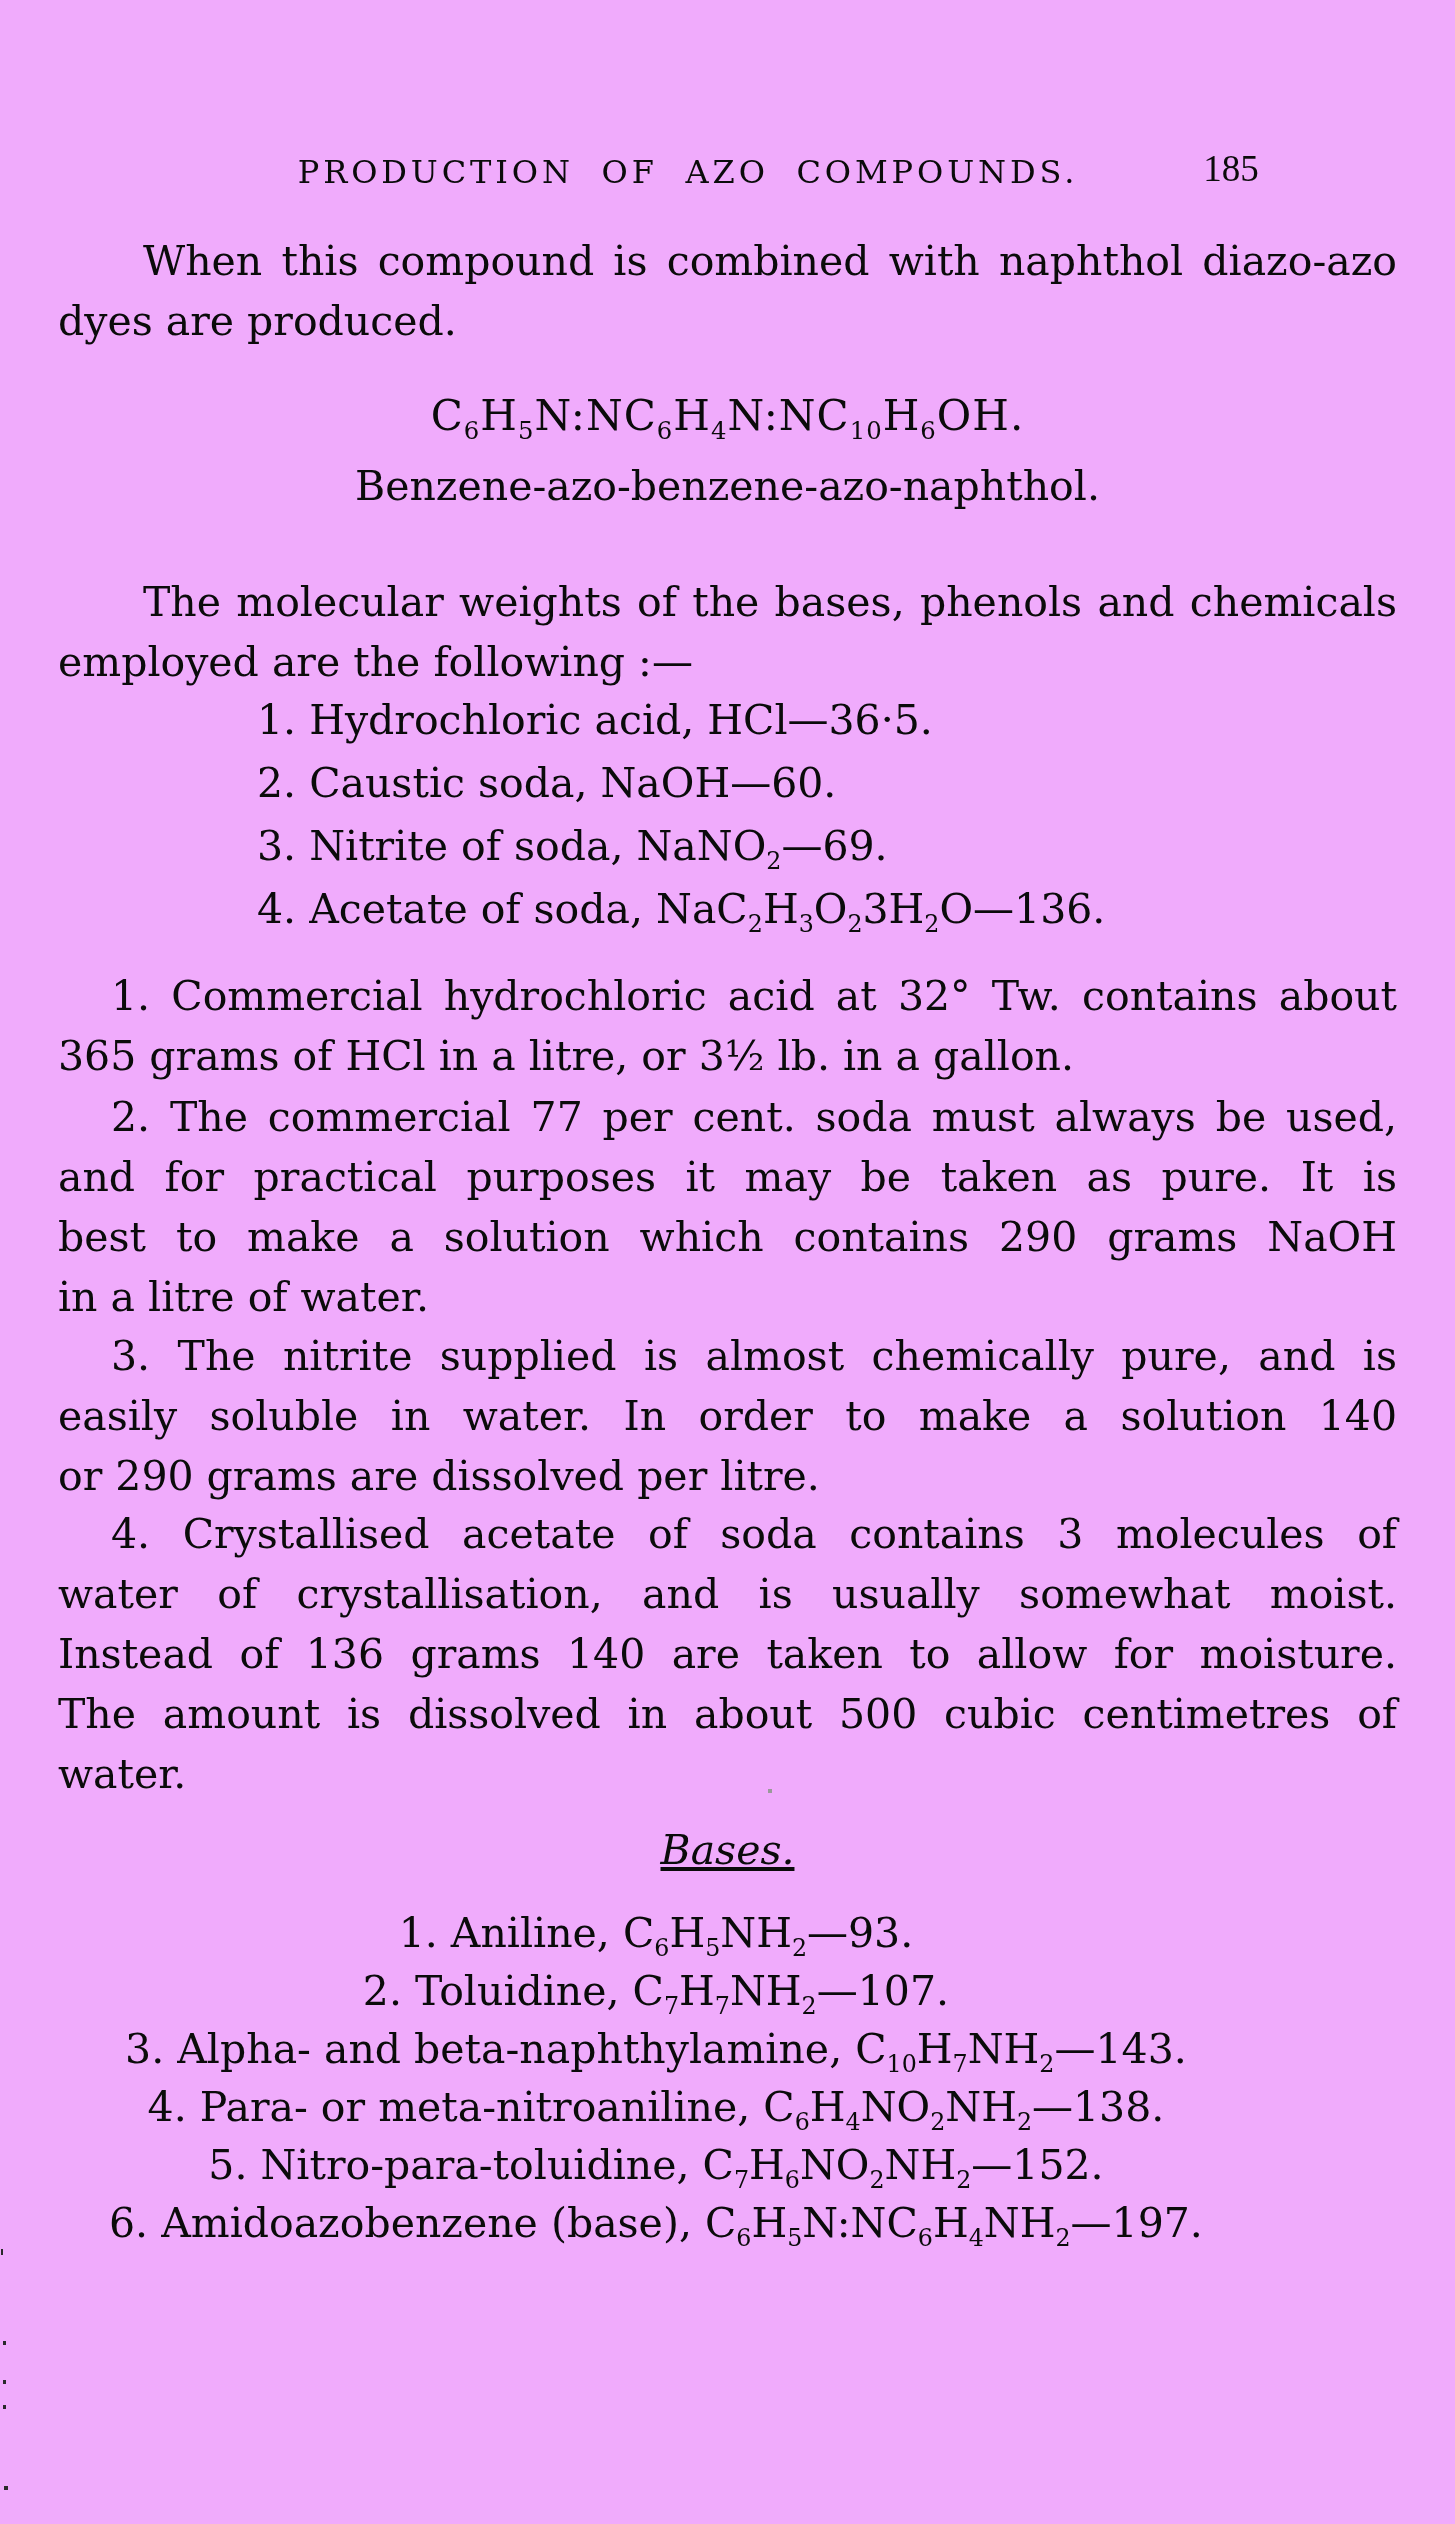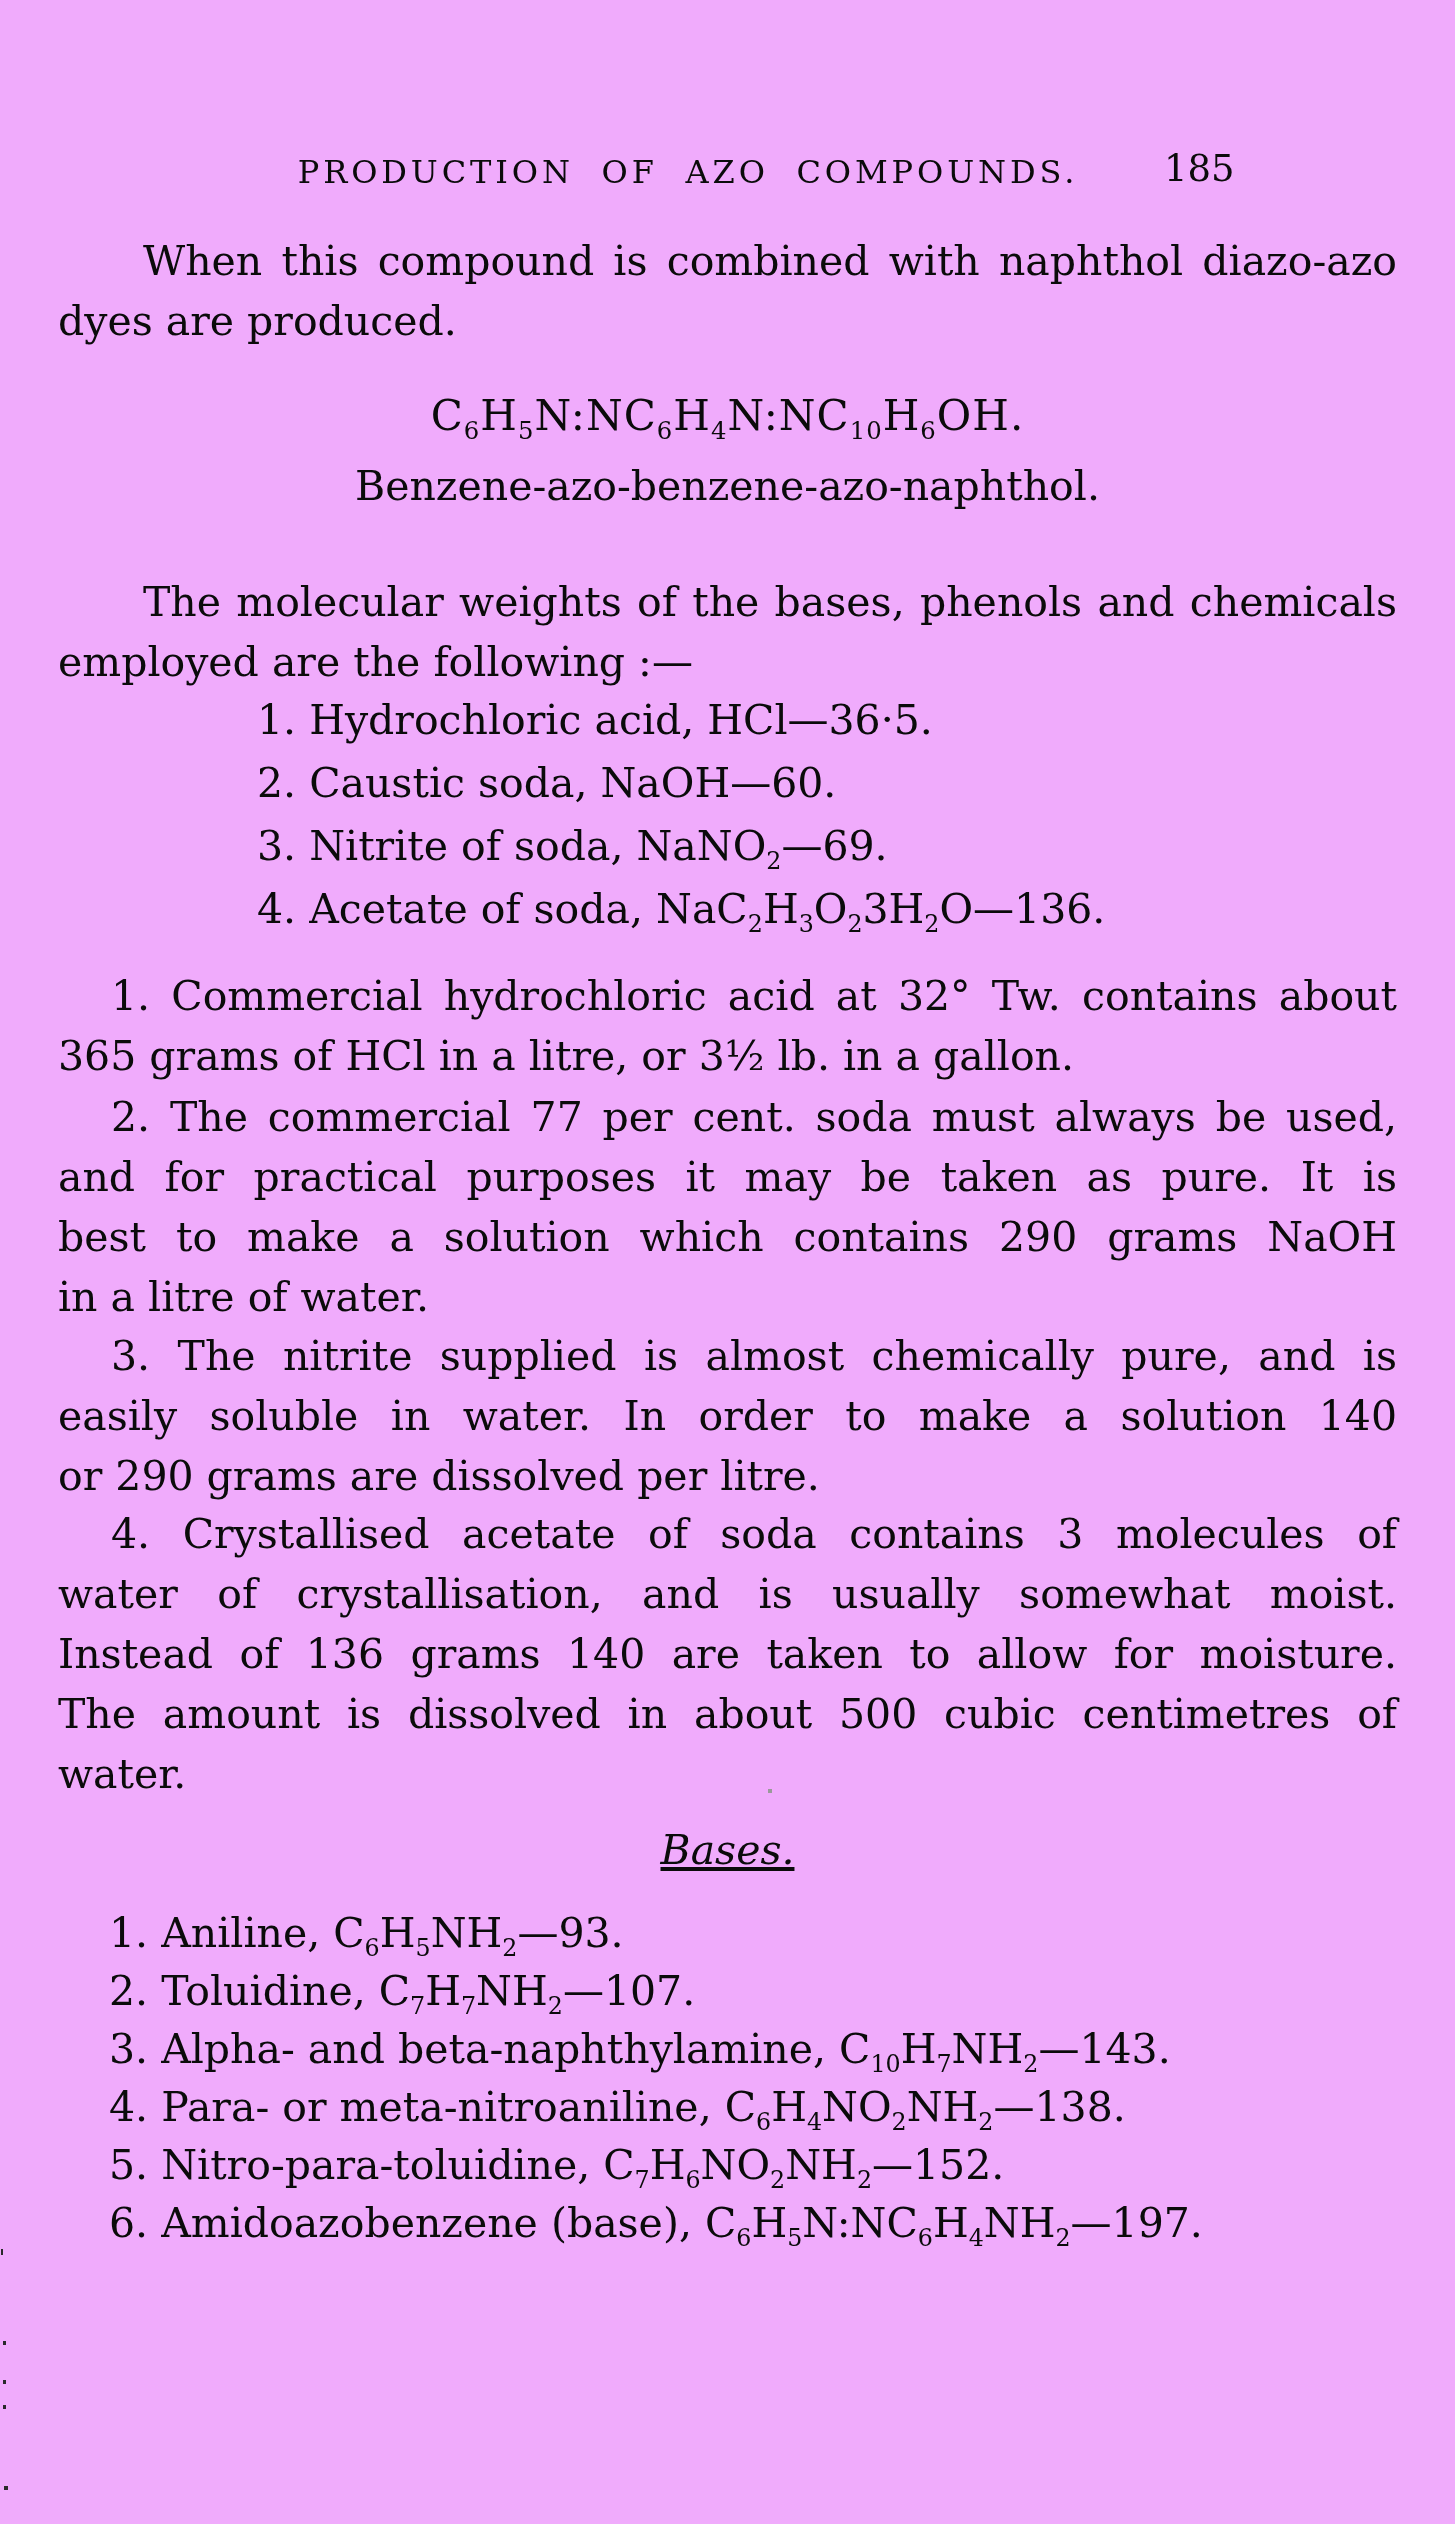--- a/index.html
+++ b/index.html
@@ -23,38 +23,38 @@
   .ind90{text-indent:85px;}
   .ind55{text-indent:53px;}
   sub{font-size:0.58em;line-height:0;}
   .header-title{
     position:absolute;left:0;top:153px;width:1376px;
     text-align:center;
     font-size:32px;letter-spacing:3.9px;word-spacing:13.6px;
   }
   .page-number{
     position:absolute;left:1164px;top:147px;width:134px;
-    text-align:left;font-size:37px;
+    text-align:center;font-size:37px;font-family:Liberation Serif, serif;
   }
   .intro{position:absolute;left:58px;top:231px;width:1339px;}
   .formula-block{position:absolute;left:58px;top:384px;width:1339px;text-align:center;}
   .formula-line{font-size:42px;line-height:64px;letter-spacing:1px;}
   .caption-line{font-size:41px;line-height:64px;margin-top:5.8px;}
   .weights-intro{position:absolute;left:58px;top:549px;width:1339px;margin-top:23px;}
   .chem-list{position:absolute;left:257px;top:689px;}
   .chem-list .line{line-height:63px;}
   .note1{position:absolute;left:58px;top:966px;width:1339px;}
   .note2{position:absolute;left:58px;top:1087px;width:1339px;}
   .note3{position:absolute;left:58px;top:1326px;width:1339px;}
   .note4{position:absolute;left:58px;top:1504px;width:1339px;}
   .bases-heading{
     position:absolute;left:58px;top:1820px;width:1339px;
     text-align:center;font-style:italic;font-size:41px;line-height:60px;text-decoration:underline;
   }
-  .bases-list{position:absolute;left:109px;top:1904px;}
+  .bases-list{position:absolute;left:109px;top:1904px;text-align:center;}
   .bases-list .line{line-height:58px;}
   .speck{position:absolute;background:#2a2a2a;}
   .s1{left:1px;top:2249px;width:1.9px;height:5.8px;}
   .s2{left:2.9px;top:2341px;width:2.9px;height:3.9px;}
   .s3{left:2.9px;top:2380px;width:2.9px;height:3.9px;}
   .s4{left:2.9px;top:2405px;width:2.9px;height:3.9px;}
   .s5{left:3.9px;top:2486px;width:3.9px;height:3.9px;}
   .s6{left:768px;top:1789px;width:3.9px;height:3.9px;background:#9a9a9a;}
 </style>
 </head>

